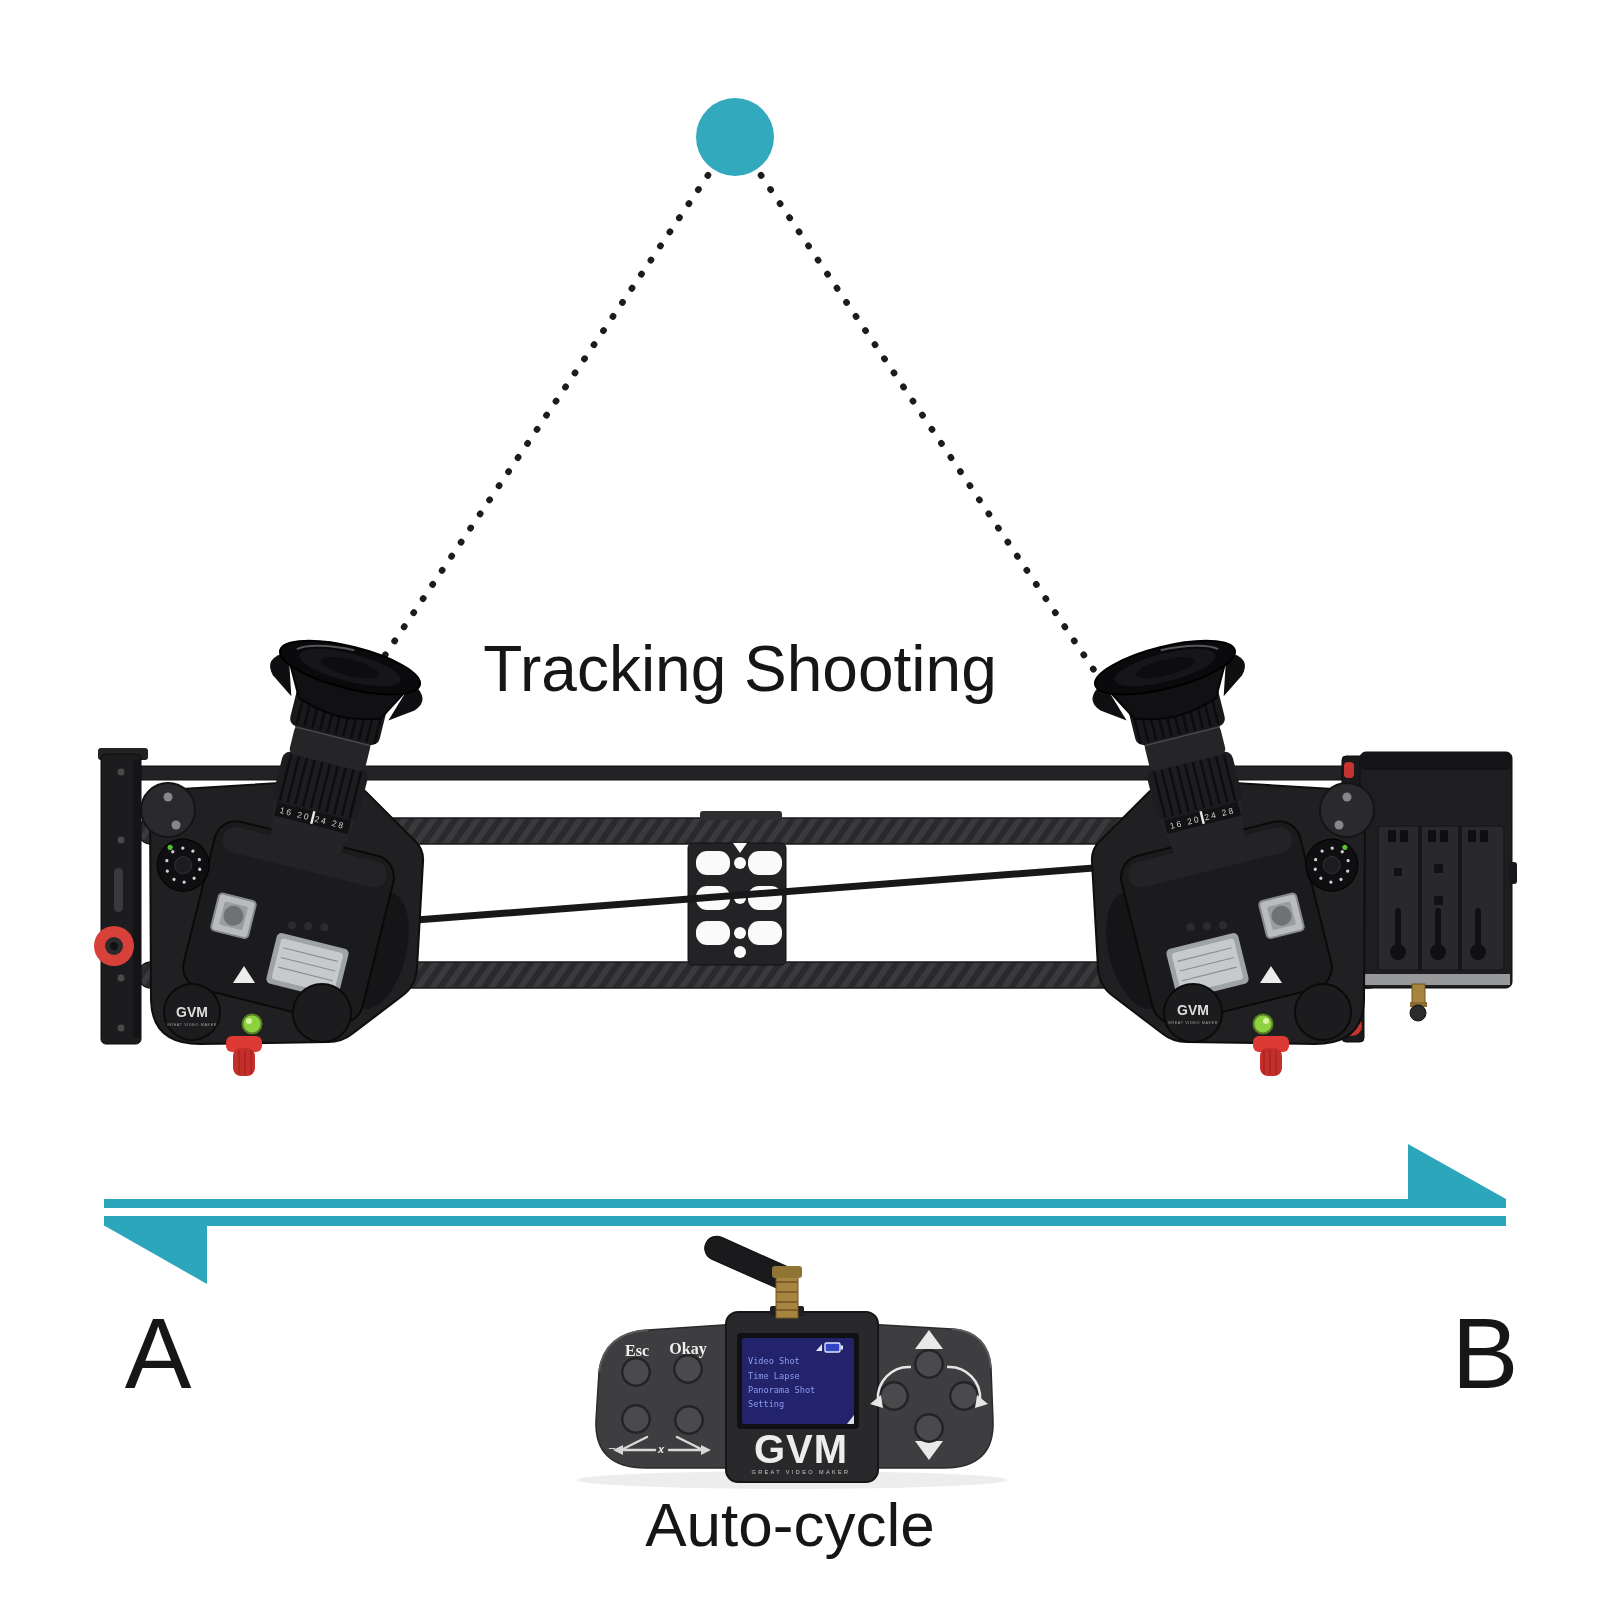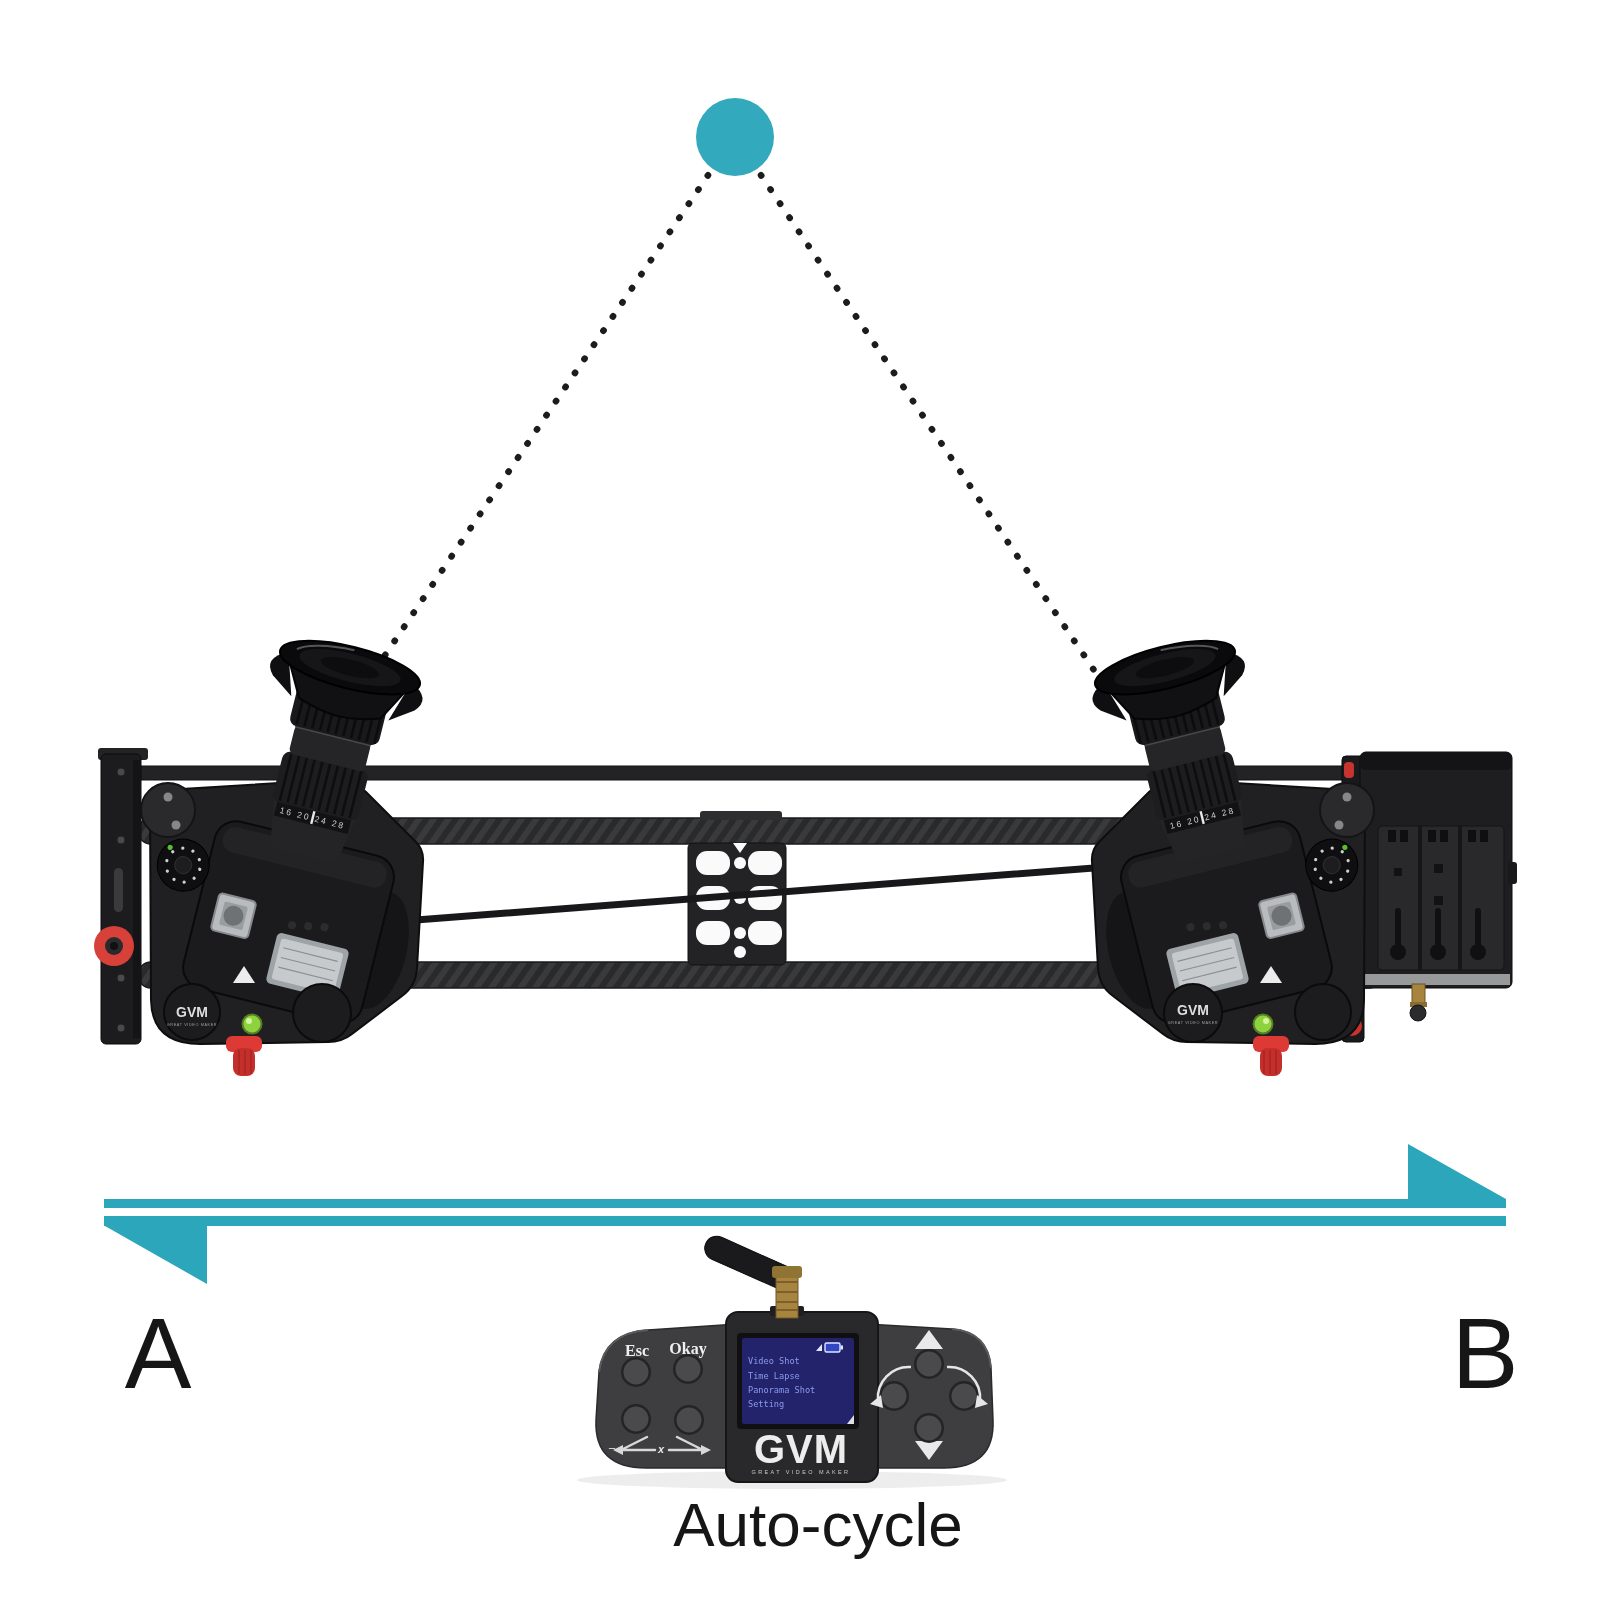--- a/index.html
+++ b/index.html
@@ -1,21 +1,21 @@
 <!DOCTYPE html>
 <html><head>
 <meta charset="utf-8">
 <style>
   html,body{margin:0;padding:0;}
   body{width:1600px;height:1600px;background:#ffffff;position:relative;overflow:hidden;
        font-family:"Liberation Sans",sans-serif;}
   #stage{position:absolute;left:0;top:0;width:1600px;height:1600px;}
   .label{position:absolute;color:#161616;text-align:center;}
   #title-label{left:380px;top:632px;width:720px;font-size:64px;letter-spacing:0px;}
-  #auto-cycle-label{left:588px;top:1489px;width:460px;font-size:62px;}
+  #auto-cycle-label{left:560px;top:1489px;width:460px;font-size:62px;}
   #point-a{left:108px;top:1296px;width:100px;font-size:100px;}
   #point-b{left:1435px;top:1296px;width:100px;font-size:100px;}
   svg text{font-family:"Liberation Sans",sans-serif;}
   .menu-line{font-family:"DejaVu Sans Mono",monospace;font-size:8.6px;fill:#8B9AF0;}
   .serif-btn{font-family:"Liberation Serif",serif;font-weight:bold;fill:#EFEFEF;}
 </style>
 </head>
 <body>
 
 <div id="stage">
@@ -252,16 +252,17 @@
       <circle cx="929" cy="1428" r="12.5" fill="#4a4a4d"></circle>
     </g>
     <path d="M911 1367 A31 31 0 0 0 878 1401" stroke="#e6e6e6" stroke-width="2.5" fill="none"></path>
     <polygon points="870,1404 881,1395 883,1408" fill="#e6e6e6"></polygon>
     <path d="M947 1367 A31 31 0 0 1 980 1401" stroke="#e6e6e6" stroke-width="2.5" fill="none"></path>
     <polygon points="988,1404 977,1395 975,1408" fill="#e6e6e6"></polygon>
   </g>
 </svg>
 
 
+<div class="label" id="title-label">Tracking Shooting</div>
 <div class="label" id="point-a">A</div>
 <div class="label" id="point-b">B</div>
 <div class="label" id="auto-cycle-label">Auto-cycle</div>
 </div>
 
 </body></html>

